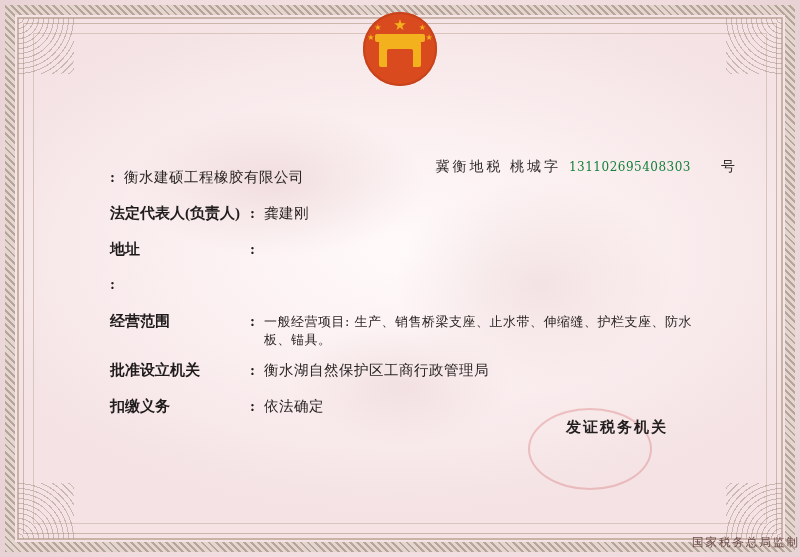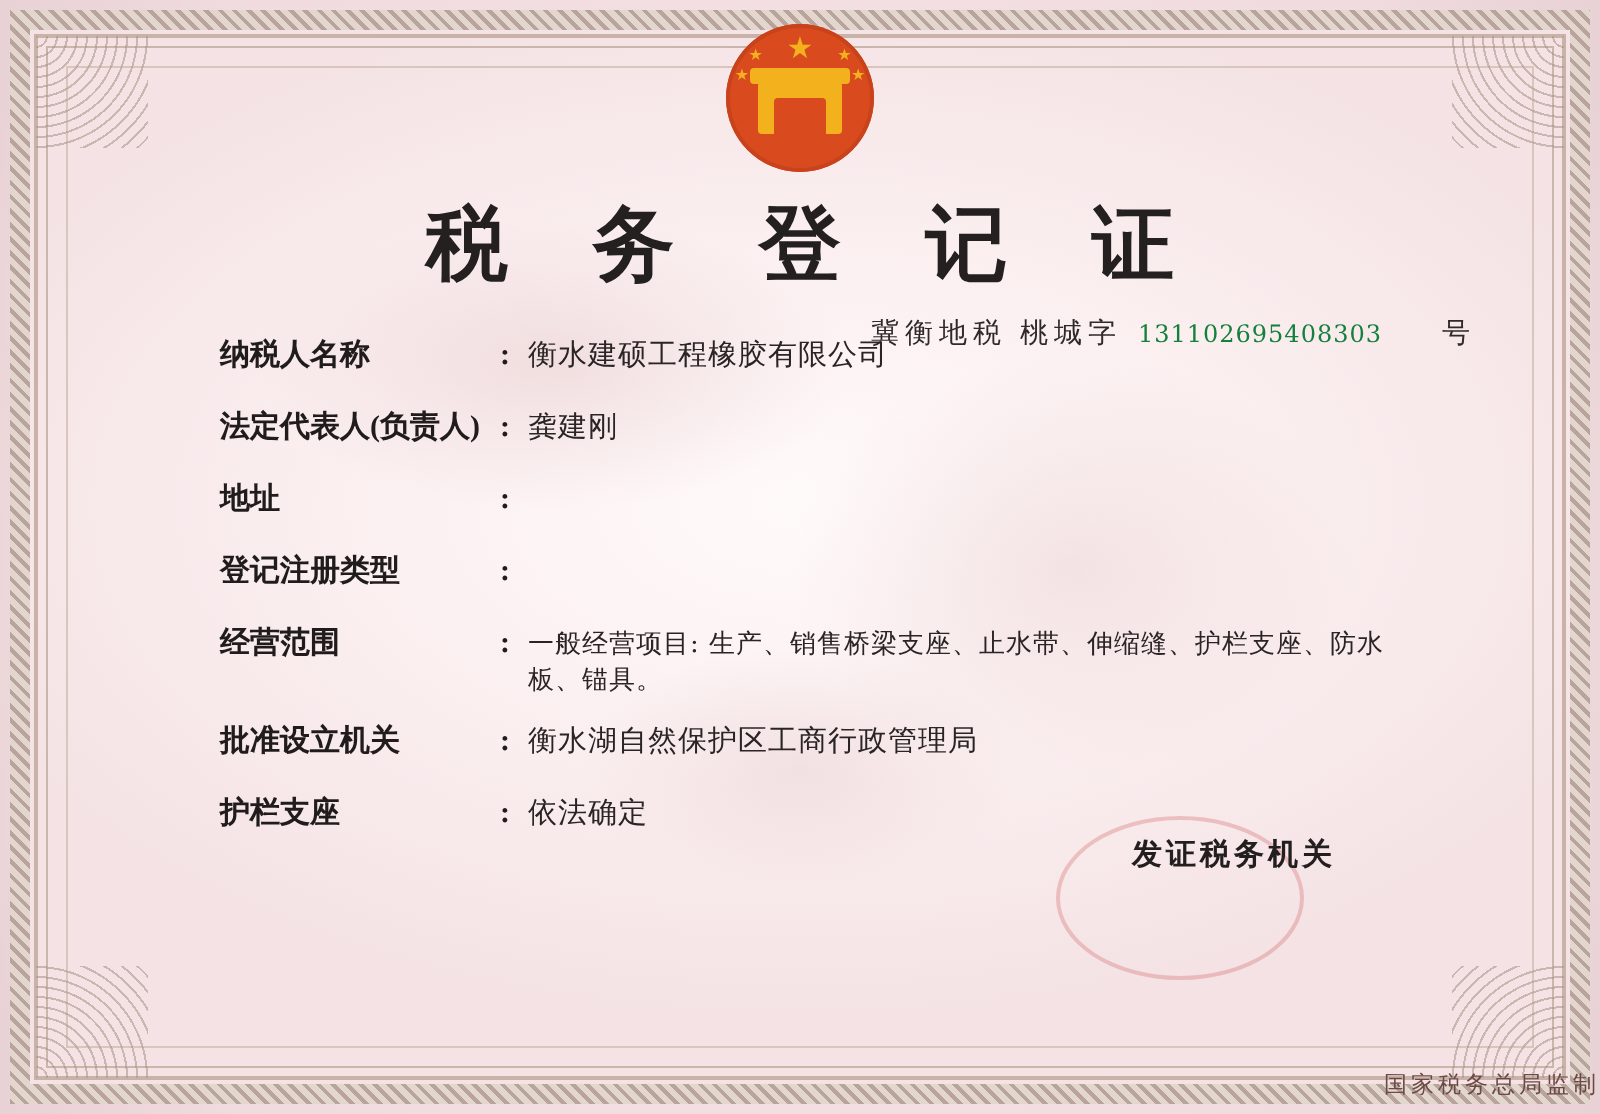--- a/index.html
+++ b/index.html
@@ -281,66 +281,63 @@
   <div class="emblem-wrap">
     <div class="emblem-circle"></div>
     <div class="emblem-star big">★</div>
     <div class="emblem-star s1">★</div>
     <div class="emblem-star s2">★</div>
     <div class="emblem-star s3">★</div>
     <div class="emblem-star s4">★</div>
     <div class="emblem-gate"></div>
   </div>
 
-  <div class="title">税 务 登 记 证</div>
 
   <div class="serial">
     <span class="auth">冀衡地税 桃城字</span>
     <span class="num">131102695408303</span>
     <span class="hao">号</span>
   </div>
 
   <div class="fields">
 
     <div class="row">
-      <div class="label spread">纳税人名称</div>
       <div class="colon">:</div>
       <div class="value">衡水建硕工程橡胶有限公司</div>
     </div>
 
     <div class="row">
       <div class="label">法定代表人(负责人)</div>
       <div class="colon">:</div>
       <div class="value">龚建刚</div>
     </div>
 
     <div class="row">
       <div class="label spread">地址</div>
       <div class="colon">:</div>
     </div>
 
     <div class="row">
-      <div class="label spread">登记注册类型</div>
       <div class="colon">:</div>
     </div>
 
     <div class="row">
       <div class="label spread">经营范围</div>
       <div class="colon">:</div>
       <div class="value small">一般经营项目: 生产、销售桥梁支座、止水带、伸缩缝、护栏支座、防水板、锚具。</div>
     </div>
 
     <div class="row">
       <div class="label spread">批准设立机关</div>
       <div class="colon">:</div>
       <div class="value">衡水湖自然保护区工商行政管理局</div>
     </div>
 
     <div class="row">
-      <div class="label spread">护栏支座</div>
+      <div class="label spread">扣缴义务</div>
       <div class="colon">:</div>
       <div class="value">依法确定</div>
     </div>
 
   </div>
 
   <div class="seal"></div>
   <div class="issuer">发证税务机关</div>
 
   <div class="bottom-caption">国家税务总局监制</div>

